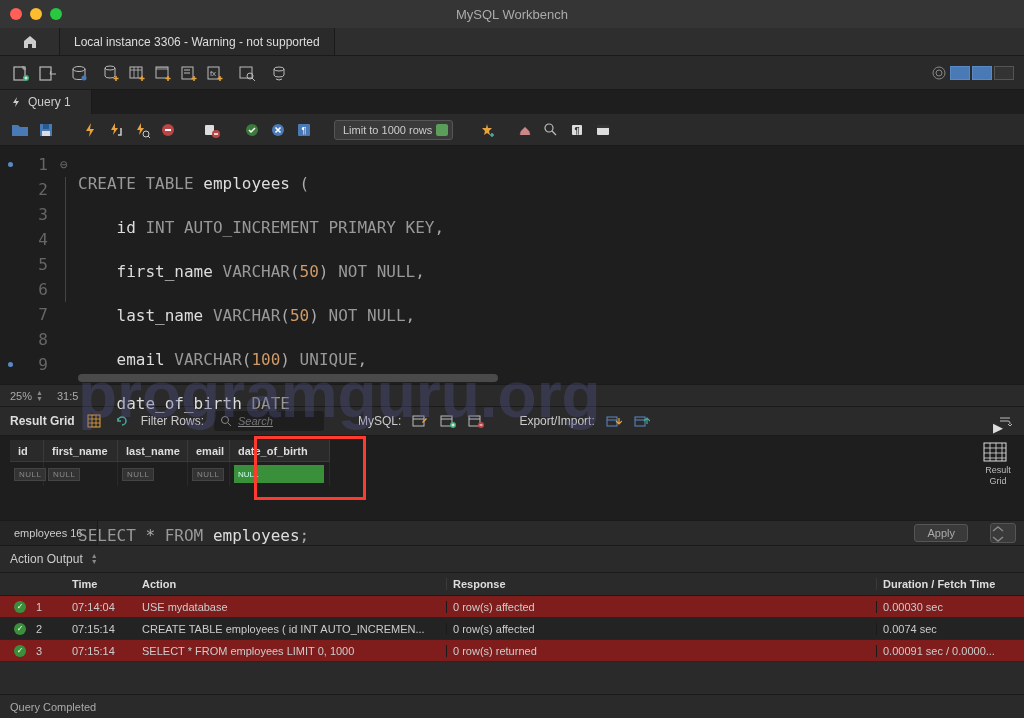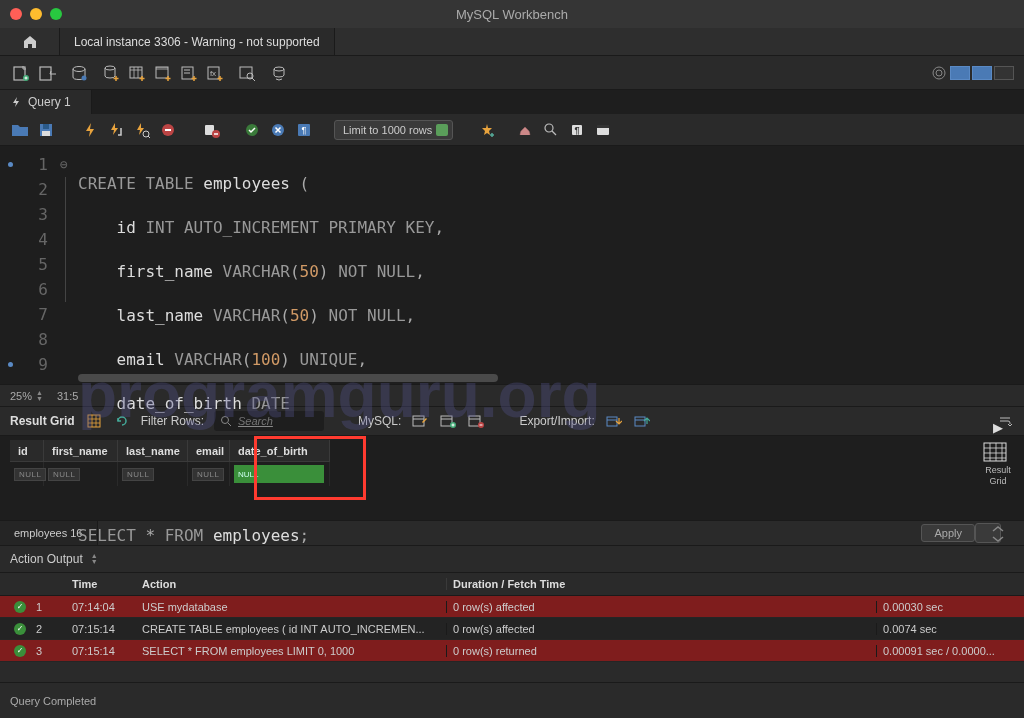--- a/index.html
+++ b/index.html
@@ -337,22 +337,22 @@
   display: flex;
   align-items: center;
   background: #252525;
   border-right: 1px solid #1a1a1a;
   font-size: 11px;
 }
 .apply-btns {
   margin-left: auto;
   display: flex;
   align-items: center;
-  gap: 0;
-  padding-right: 23px;
+  gap: 22px;
+  padding-right: 8px;
 }
 .btn-apply {
   background: #3a3a3a;
   border: 1px solid #555;
   border-radius: 3px;
   padding: 2px 12px;
   font-size: 11px;
   color: #aaa;
 }
 .btn-revert {
@@ -408,21 +408,21 @@
   border-radius: 50%;
   display: flex; align-items: center; justify-content: center;
   color: #fff;
   font-size: 8px;
 }
 .footer {
   position: absolute;
   bottom: 0;
   left: 0;
   right: 0;
-  height: 36px;
+  height: 24px;
   background: #2a2a2a;
   display: flex;
   align-items: center;
   padding: 0 10px;
   font-size: 11px;
   color: #aaa;
   border-top: 1px solid #1a1a1a;
 }
 .watermark {
   position: absolute;
@@ -852,20 +852,21 @@
       <span>▲</span>
       <span>▼</span>
     </div>
 </div>
 <div class="output-table">
   <div class="ot-header">
     <div class="ot-col-status"></div>
     <div class="ot-col-idx"></div>
     <div class="ot-col-time">Time</div>
     <div class="ot-col-action">Action</div>
+    <div class="ot-col-response">Response</div>
     <div class="ot-col-duration">Duration / Fetch Time</div>
   </div>
   <div class="ot-row">
     <div class="ot-col-status">
         <div class="status-ok">✓</div>
       </div>
     <div class="ot-col-idx">1</div>
     <div class="ot-col-time">07:14:04</div>
     <div class="ot-col-action">USE mydatabase</div>
     <div class="ot-col-response">0 row(s) affected</div>

